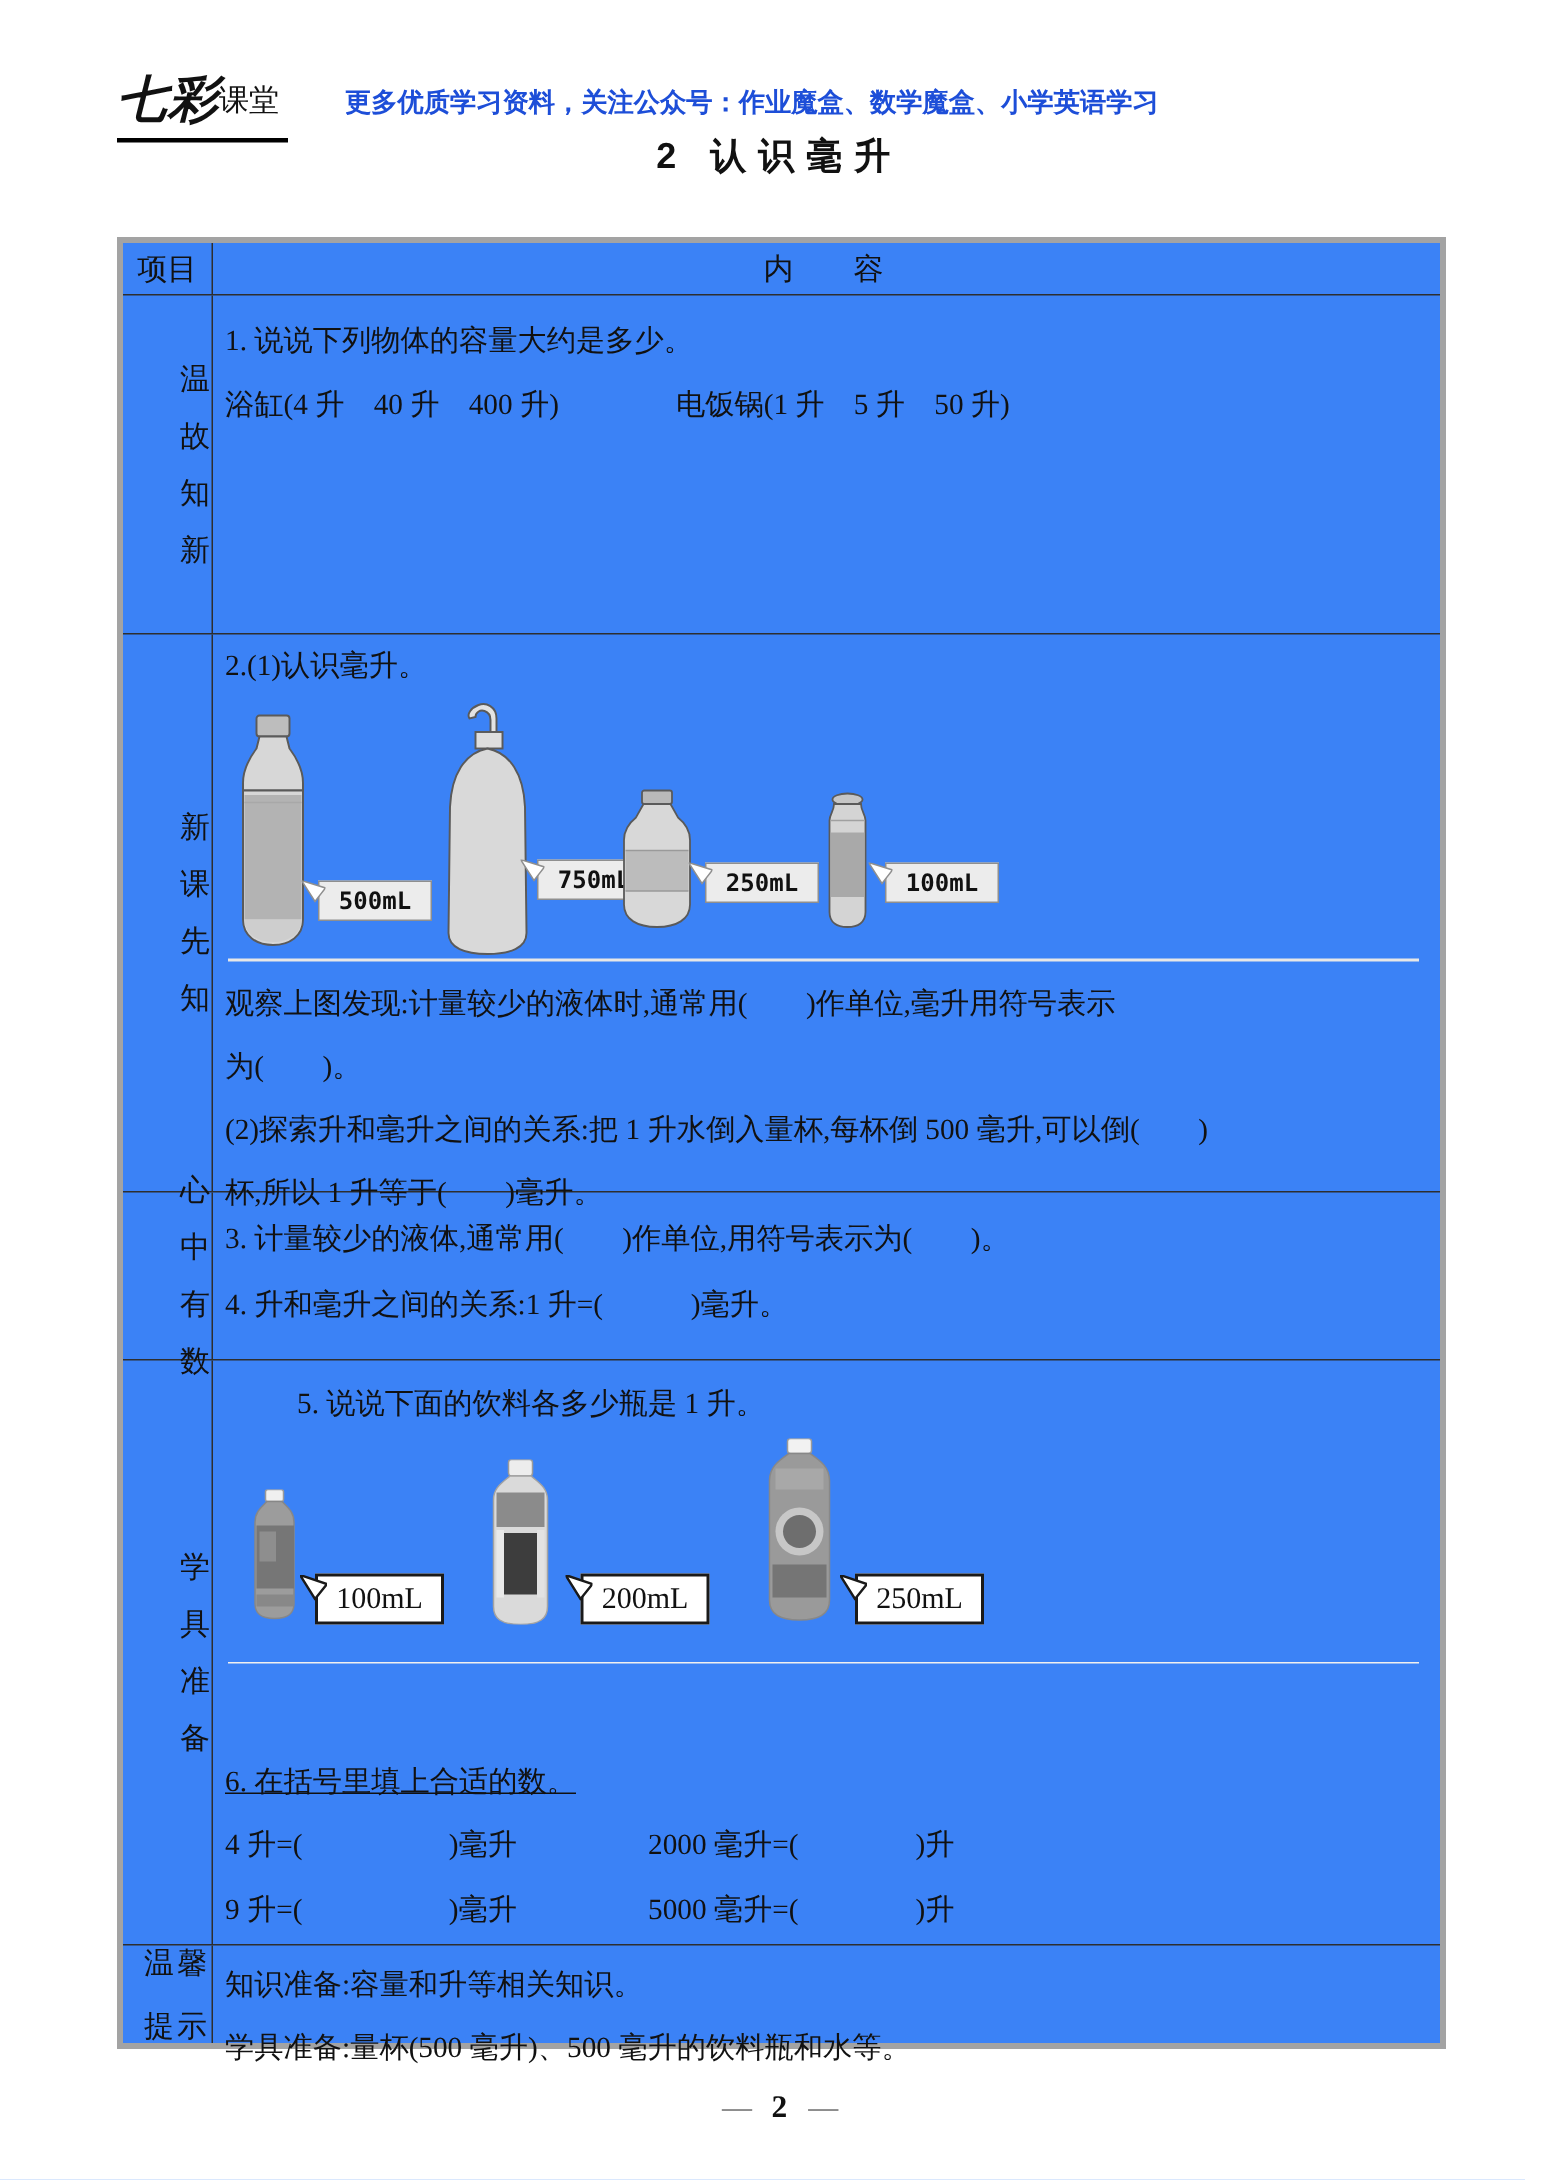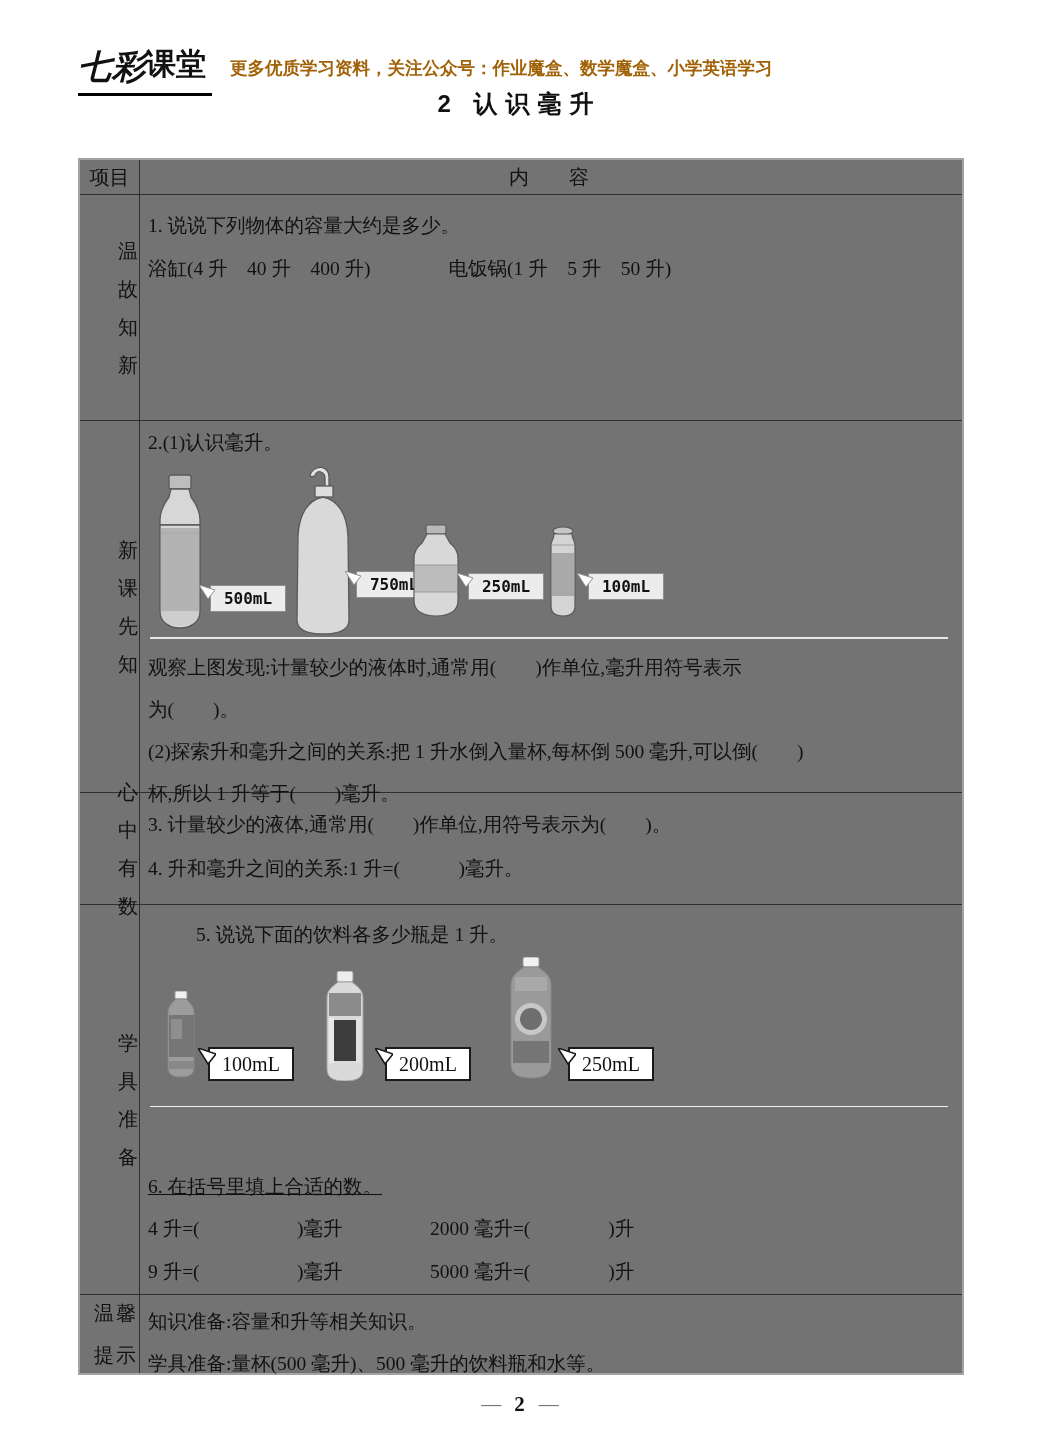--- a/index.html
+++ b/index.html
@@ -17,38 +17,38 @@
     border-bottom:3px solid #000; padding:0 6px 3px 0;
     white-space:nowrap;
   }
   .logo-main {
     font-family:"DejaVu Serif",serif;
     font-style:italic; font-weight:bold; font-size:33px;
     letter-spacing:1px;
   }
   .logo-sub {
     font-family:"Liberation Sans","DejaVu Sans",sans-serif;
-    font-weight:bold; font-size:30px; vertical-align:4px;text-align:center;
+    font-weight:normal; font-size:20px; vertical-align:4px;text-align:center;
   }
   .promo {
     position:absolute; left:230px; top:56px;
     font-family:"Liberation Sans","DejaVu Sans",sans-serif;
-    font-weight:bold; font-size:17.5px; color:#a16207;
+    font-weight:bold; font-size:17.5px; color:#1d4ed8;
   }
   .title {
     position:absolute; left:0; top:88px; width:100%;
     text-align:center;
     font-family:"Liberation Sans","DejaVu Sans",sans-serif;
     font-weight:bold; font-size:24px; letter-spacing:8px;
   }
 
   
   .wtable {
     position:absolute; left:78px; top:158px; width:886px;
-    border:2px solid #a3a3a3; background:#737373;
+    border:4px solid #a3a3a3; background:#3b82f6;
   }
   .trow { display:flex; border-top:1px solid #2e2e2e; }
   .trow.first { border-top:none; }
   .lcell {
     flex:0 0 60px; width:60px; border-right:1px solid #2e2e2e;
     display:flex; align-items:center; justify-content:flex-end;
     font-size:20px;
   }
   .ccell { flex:1; position:relative; padding:0 12px 0 8px; font-size:19.5px; }
   .thead { height:34px; }
@@ -280,21 +280,21 @@
           <span class="eqc1">4 升=(　　　　　)毫升</span>
           <span>2000 毫升=(　　　　)升</span>
         </div>
         <div class="eqrow">
           <span class="eqc1">9 升=(　　　　　)毫升</span>
           <span>5000 毫升=(　　　　)升</span>
         </div>
       </div>
     </div>
 
-    <div class="trow" style="height:79px">
+    <div class="trow" style="height:66px">
       <div class="lcell">
           <div class="vlabel2">温馨提示</div>
         </div>
       <div class="ccell r5">
         <div class="line">知识准备:容量和升等相关知识。</div>
         <div class="line">学具准备:量杯(500 毫升)、500 毫升的饮料瓶和水等。</div>
       </div>
     </div>
 
   </div>

